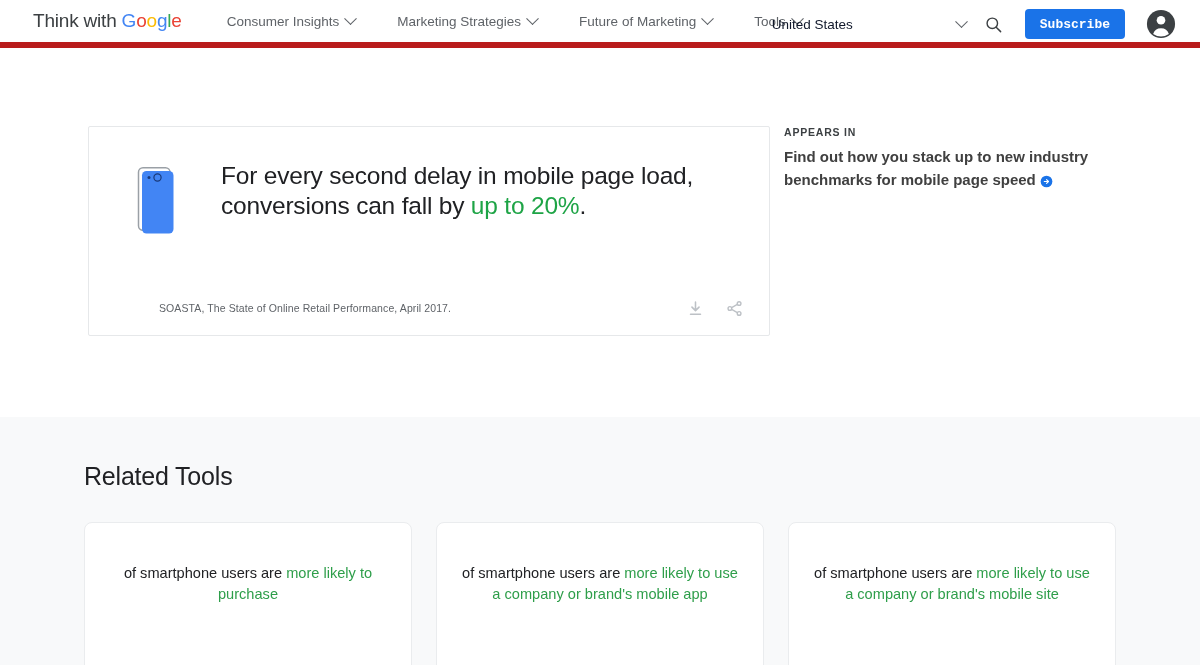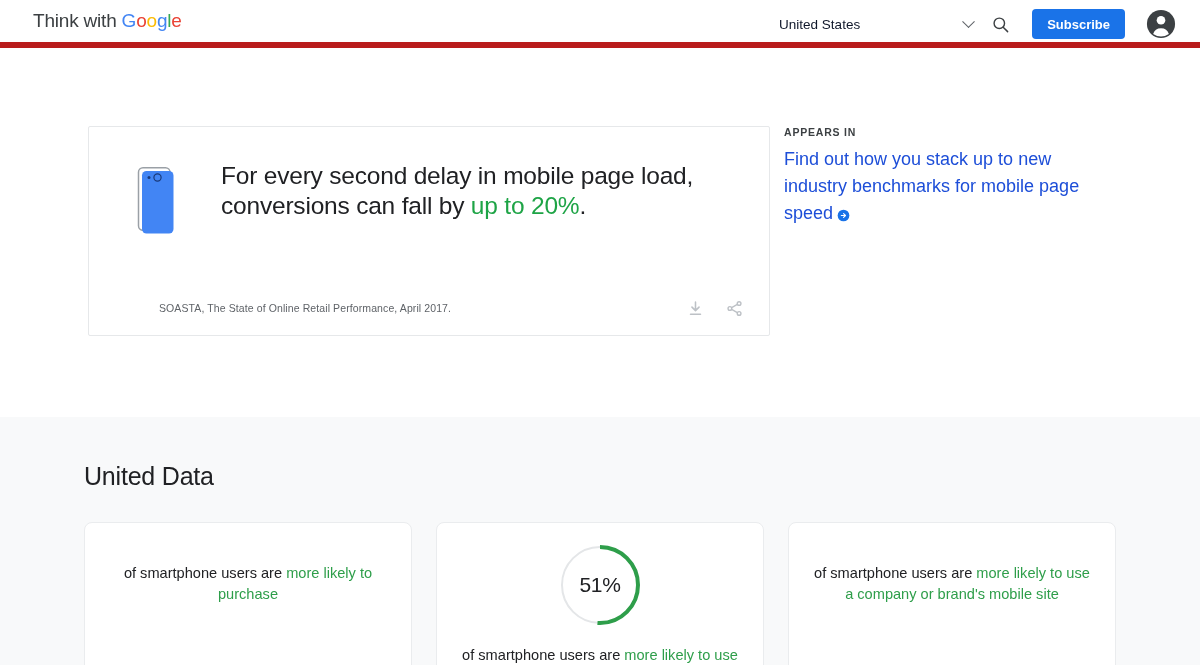--- a/index.html
+++ b/index.html
@@ -83,21 +83,21 @@
   .subscribe {
     background: #1a73e8;
     color: #ffffff;
     font-size: 13px;
     font-weight: 700;
     border: none;
     border-radius: 4px;
     height: 30px;
     padding: 0 15px;
     cursor: pointer;
-    font-family: Liberation Sans, sans-serif;
+    font-family: Liberation Mono, monospace;
   }
   .avatar { margin-left: 21px; display:flex; cursor:pointer; }
 
   
   .hero {
     position: relative;
     height: 369px;
     background: #ffffff;
   }
   .stat-card {
@@ -155,24 +155,24 @@
     width: 330px;
   }
   .appears-label {
     font-size: 10.5px;
     font-weight: 700;
     letter-spacing: 0.8px;
     color: #3c4043;
     margin-bottom: 8px;
   }
   .appears-link {
-    font-size: 18px;
+    font-size: 15px;
     line-height: 1.5;
-    color: #1d4ed8;
-    font-weight: 400;
+    color: #404040;
+    font-weight: 700;
     cursor: pointer;
     max-width: 318px;
   }
   .arrow-circle {
     display: inline-block;
     vertical-align: -3px;
     margin-left: 4px;
   }
 
   
@@ -227,20 +227,38 @@
     color: #202124;
   }
   .card-text .g { color: #2e9e4a; }
 </style>
 </head>
 <body>
 
 <div class="header">
   <div class="brand"><span>Think with </span><span class="g-b">G</span><span class="g-r">o</span><span class="g-y">o</span><span class="g-b">g</span><span class="g-g">l</span><span class="g-r">e</span></div>
 
+  <div class="nav">
+    <div class="nav-item">
+      <span>Consumer Insights</span>
+      <span class="chev"></span>
+    </div>
+    <div class="nav-item">
+      <span>Marketing Strategies</span>
+      <span class="chev"></span>
+    </div>
+    <div class="nav-item">
+      <span>Future of Marketing</span>
+      <span class="chev"></span>
+    </div>
+    <div class="nav-item">
+      <span>Tools</span>
+      <span class="chev"></span>
+    </div>
+  </div>
 
   <div class="header-right">
     <span class="country">United States</span>
     <span class="chev country-chev"></span>
     <span class="search-icon">
       <svg width="19" height="19" viewBox="0 0 24 24" fill="none">
         <circle cx="10.5" cy="10.5" r="6.6" stroke="#3c4043" stroke-width="1.8"></circle>
         <line x1="15.4" y1="15.4" x2="21" y2="21" stroke="#3c4043" stroke-width="1.8" stroke-linecap="round"></line>
       </svg>
     </span>
@@ -297,35 +315,28 @@
     <div class="appears-link"><span>Find out how you stack up to new industry benchmarks for mobile page speed</span><span class="arrow-circle">
         <svg width="13" height="13" viewBox="0 0 20 20">
           <circle cx="10" cy="10" r="9" fill="#1a73e8"></circle>
           <path d="M6.6 10h6.2M10.1 7.1l3 2.9-3 2.9" stroke="#ffffff" stroke-width="1.7" fill="none" stroke-linecap="round" stroke-linejoin="round"></path>
         </svg>
       </span></div>
   </div>
 </div>
 
 <div class="related">
-  <div class="related-title">United Data</div>
+  <div class="related-title">Related Tools</div>
   <div class="cards">
 
     <div class="data-card">
       <div class="card-text"><span>of smartphone users are </span><span class="g">more likely to purchase</span></div>
     </div>
 
     <div class="data-card">
-      <div class="donut">
-        <svg width="82" height="82" viewBox="0 0 82 82">
-          <circle cx="41" cy="41" r="38" fill="none" stroke="#e4e6e8" stroke-width="2"></circle>
-          <circle class="donut-arc" cx="41" cy="41" r="38" fill="none" stroke="#2e9e4a" stroke-width="4" transform="rotate(-90 41 41)" stroke-dasharray="121.76813125314038 238.76104167282426"></circle>
-        </svg>
-        <div class="donut-label">51%</div>
-      </div>
       <div class="card-text"><span>of smartphone users are </span><span class="g">more likely to use a company or brand's mobile app</span><span></span></div>
     </div>
 
     <div class="data-card">
       <div class="card-text"><span>of smartphone users are </span><span class="g">more likely to use a company or brand's mobile site</span><span></span></div>
     </div>
 
   </div>
 </div>
 

